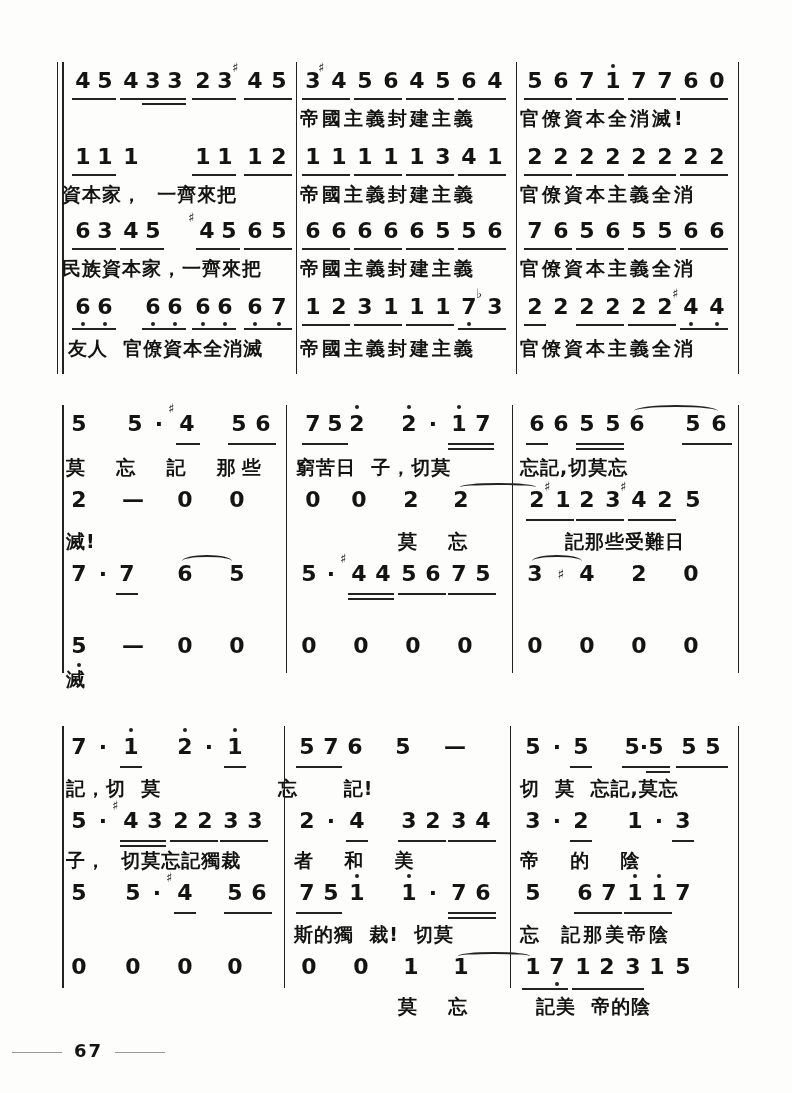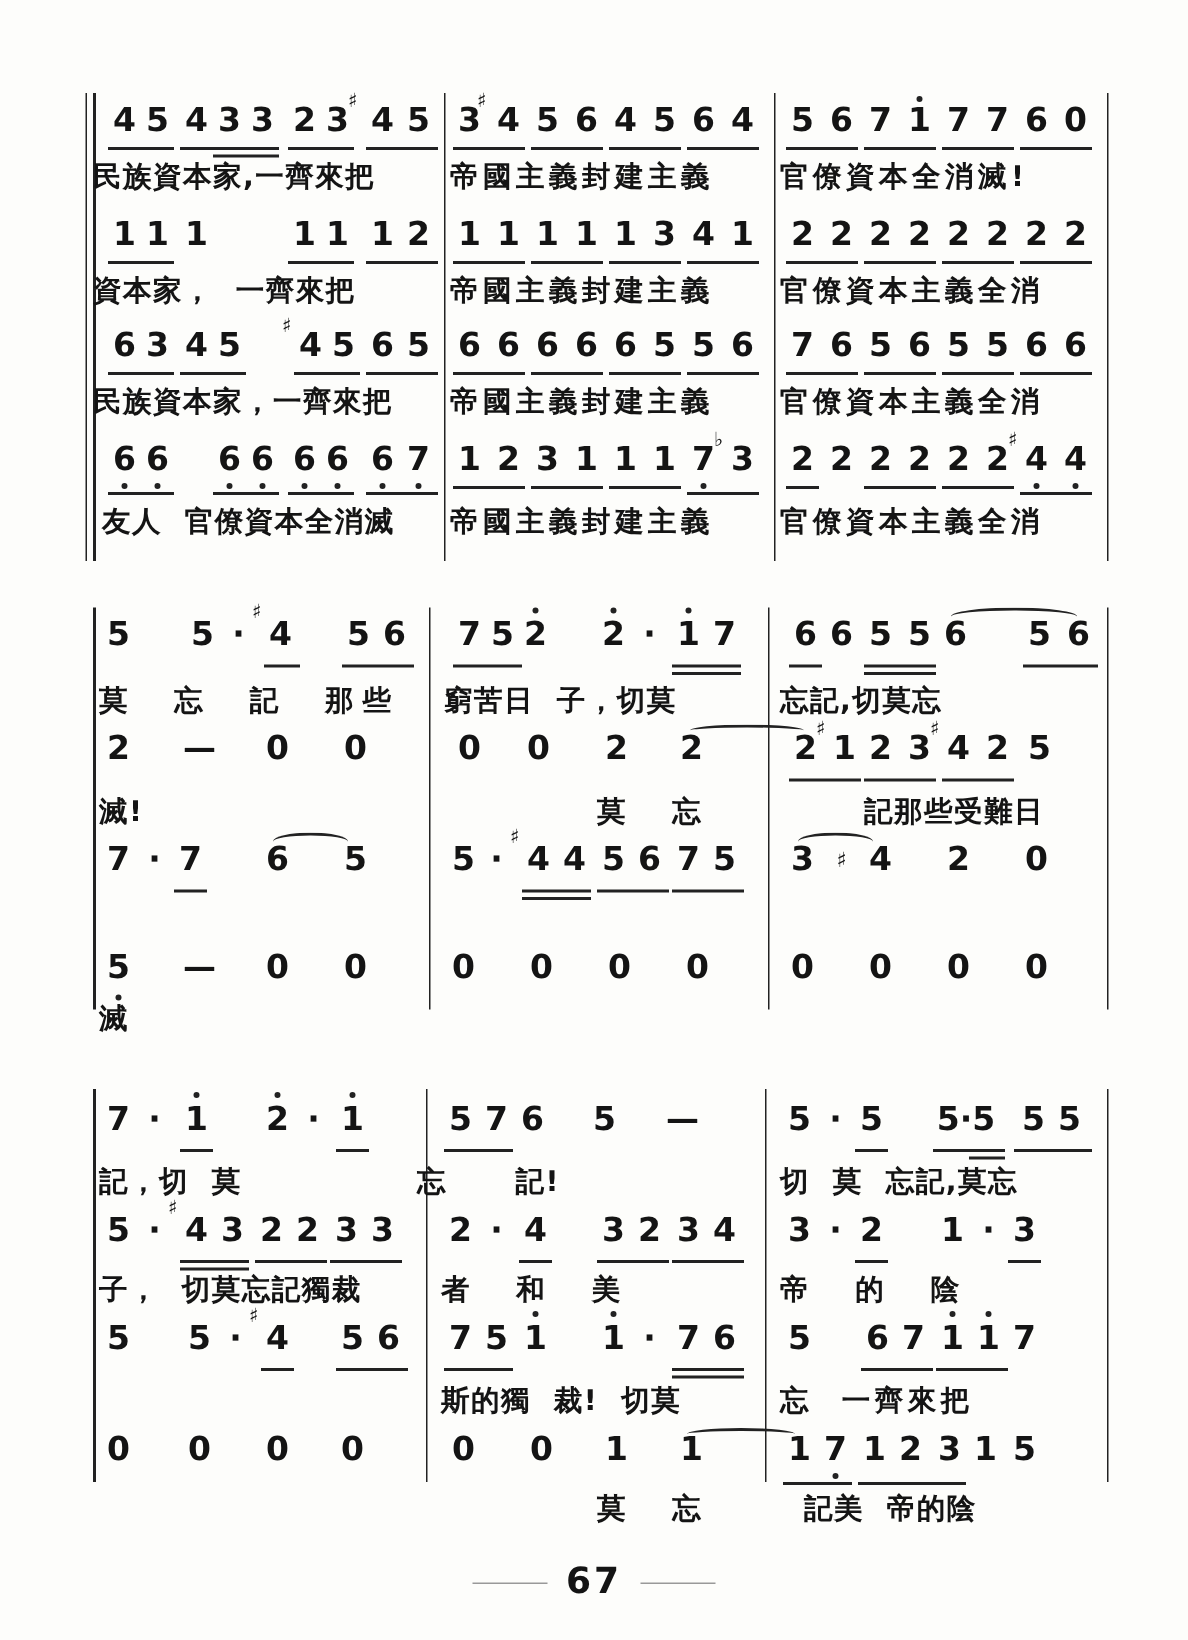--- a/index.html
+++ b/index.html
@@ -11,22 +11,22 @@
   .bar { position:absolute; top:0; bottom:0; width:0; border-left:1.6px solid #222; }
   .row { position:absolute; left:0; right:0; height:30px; }
   .note { position:absolute; width:22px; text-align:center; font-family:"DejaVu Sans", sans-serif;
           font-weight:bold; font-size:22px; line-height:26px; }
   .lyric { position:absolute; font-family:"DejaVu Sans", sans-serif; font-weight:bold;
            font-size:19px; line-height:24px; letter-spacing:1px; white-space:pre; }
   .uline { position:absolute; height:0; border-top:2px solid #222; }
   .dot-hi { position:absolute; width:4px; height:4px; border-radius:2px; background:#222; }
   .sharp { position:absolute; font-size:13px; font-weight:bold; font-family:"DejaVu Sans", sans-serif; }
   .slur { position:absolute; border-top:2px solid #222; border-radius:50% 50% 0 0; height:10px; }
-  .page-num { position:absolute; left:0; right:0; top:1040px; text-align:center;
-              font-family:"DejaVu Sans", sans-serif; font-weight:bold; font-size:24px; letter-spacing:2px; }
+  .page-num { position:absolute; left:0; right:0; top:1040px; text-align:left;
+              font-family:"DejaVu Sans", sans-serif; font-weight:bold; font-size:18px; letter-spacing:2px; }
   .page-num .dash { display:inline-block; width:50px; border-top:1px solid #999; vertical-align:middle; margin:0 12px; }
 </style>
 </head>
 <body>
 
 <div class="system" style="top:62px; height:312px;">
   <div class="sys-left double"></div>
   <div class="bar" style="left:234px;"></div>
   <div class="bar" style="left:454px;"></div>
   <div class="bar" style="left:676px;"></div>
@@ -71,21 +71,20 @@
   <div class="uline" style="left:240px; top:36px; width:48px"></div>
   <div class="uline" style="left:292px; top:36px; width:48px"></div>
   <div class="uline" style="left:344px; top:36px; width:48px"></div>
   <div class="uline" style="left:396px; top:36px; width:48px"></div>
   <div class="uline" style="left:462px; top:36px; width:48px"></div>
   <div class="uline" style="left:514px; top:36px; width:48px"></div>
   <div class="uline" style="left:566px; top:36px; width:48px"></div>
   <div class="uline" style="left:618px; top:36px; width:48px"></div>
 
   <div class="row" style="top:44px;">
-    <span class="lyric" style="left:0px">民族資本家,一齊來把</span>
     <span class="lyric" style="left:238px; letter-spacing:3px">帝國主義封建主義</span>
     <span class="lyric" style="left:458px; letter-spacing:3px">官僚資本全消滅!</span>
   </div>
 
   <div class="row" style="top:82px;">
     <span class="note" style="left:10px">1</span>
     <span class="note" style="left:32px">1</span>
     <span class="note" style="left:58px">1</span>
     <span class="note" style="left:130px">1</span>
     <span class="note" style="left:152px">1</span>
@@ -311,21 +310,21 @@
     <span class="note" style="left:620px">5</span>
   </div>
   <div class="slur" style="left:398px; top:78px; width:76px; height:6px"></div>
   <div class="uline" style="left:464px; top:114px; width:48px"></div>
   <div class="uline" style="left:514px; top:114px; width:48px"></div>
   <div class="uline" style="left:566px; top:114px; width:48px"></div>
 
   <div class="row" style="top:124px;">
     <span class="lyric" style="left:4px">滅!</span>
     <span class="lyric" style="left:336px; letter-spacing:6px">莫  忘</span>
-    <span class="lyric" style="left:514px">記那些受難日</span>
+    <span class="lyric" style="left:503px">記那些受難日</span>
   </div>
 
   <div class="row" style="top:156px;">
     <span class="note" style="left:6px">7</span>
     <span class="note" style="left:30px">·</span>
     <span class="note" style="left:54px">7</span>
     <span class="note" style="left:112px">6</span>
     <span class="note" style="left:164px">5</span>
 
     <span class="note" style="left:236px">5</span>
@@ -492,21 +491,21 @@
   <div class="uline" style="left:112px; top:186px; width:22px"></div>
   <div class="uline" style="left:162px; top:186px; width:48px"></div>
   <div class="uline" style="left:234px; top:186px; width:46px"></div>
   <div class="uline" style="left:386px; top:186px; width:48px"></div>
   <div class="uline" style="left:386px; top:191px; width:48px"></div>
   <div class="uline" style="left:512px; top:186px; width:48px"></div>
   <div class="uline" style="left:562px; top:186px; width:48px"></div>
 
   <div class="row" style="top:196px;">
     <span class="lyric" style="left:232px">斯的獨  裁!  切莫</span>
-    <span class="lyric" style="left:458px; letter-spacing:3px">忘  一齊來把</span>
+    <span class="lyric" style="left:458px; letter-spacing:3px">忘  記那美帝陰</span>
   </div>
 
   <div class="row" style="top:228px;">
     <span class="note" style="left:6px">0</span>
     <span class="note" style="left:60px">0</span>
     <span class="note" style="left:112px">0</span>
     <span class="note" style="left:162px">0</span>
 
     <span class="note" style="left:236px">0</span>
     <span class="note" style="left:288px">0</span>

